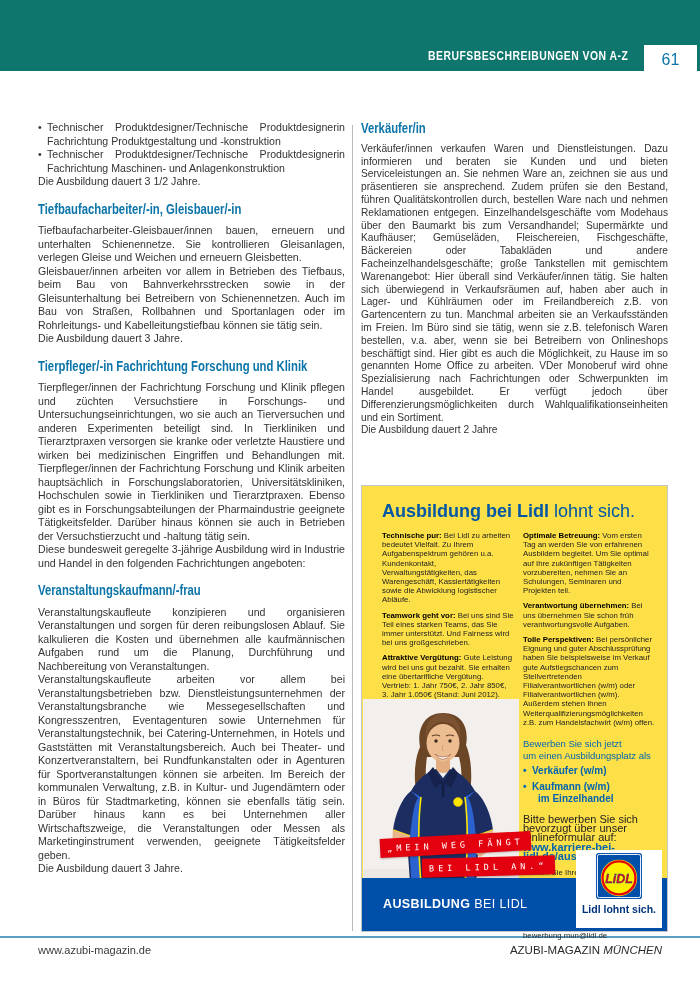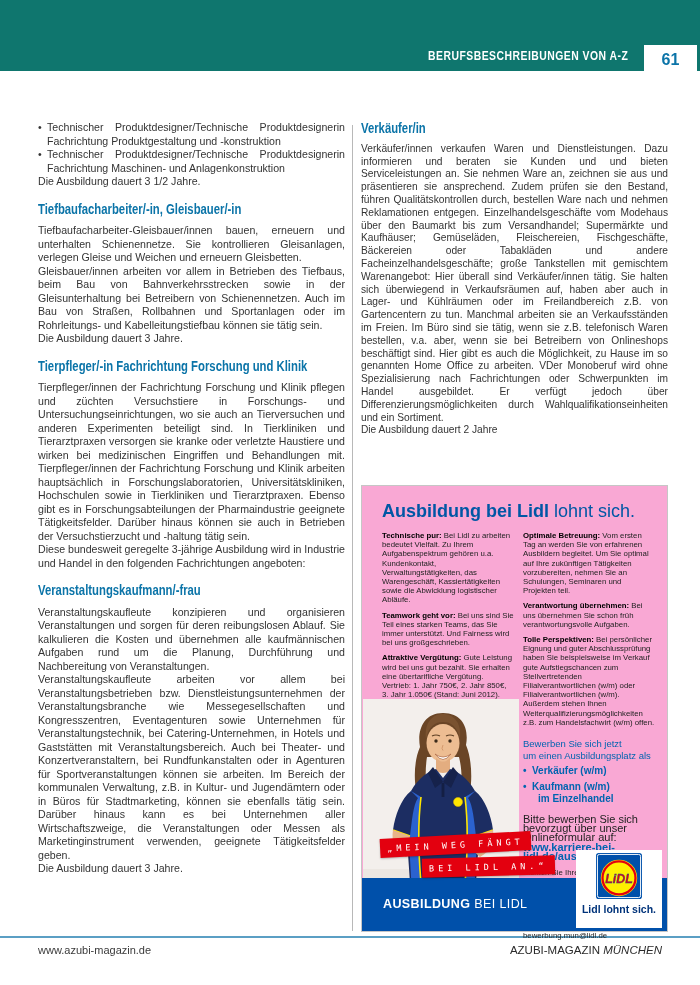--- a/index.html
+++ b/index.html
@@ -12,21 +12,21 @@
   
   .band { position:absolute; left:0; top:0; width:700px; height:71px; background:#0f766e; }
   .band-title {
     position:absolute; right:72px; top:48px; color:#fff; font-weight:bold;
     font-size:13px; letter-spacing:.6px; white-space:nowrap;
     transform:scaleX(.8); transform-origin:100% 50%;
   }
   .page-num {
     position:absolute; right:3px; top:45px; width:53px; height:39px;
     background:#fff; color:#0b74a8; font-size:16px; text-align:center;
-    padding-top:6px; box-sizing:border-box;font-weight:bold;
+    padding-top:6px; box-sizing:border-box;
   }
 
   
   .col { position:absolute; top:121px; width:307px; text-align:justify; }
   .col-left  { left:38px;  font-size:10.6px; line-height:13.5px; }
   .col-right { left:361px; font-size:10.2px; line-height:12.8px; }
   .divider { position:absolute; left:352px; top:125px; width:1px; height:806px; background:#b8b8b8; }
 
   .sec-h {
     color:#0b74a8; font-weight:bold; font-size:14.5px; text-align:left;
@@ -35,21 +35,21 @@
   }
   .sec-h.mt0 { margin-top:1px; }
   .col p { margin:0; }
   ul.dotlist { margin:0; padding:0; list-style:none; }
   ul.dotlist li { position:relative; padding-left:9px; }
   ul.dotlist li::before { content:"\2022"; position:absolute; left:0; top:0; }
 
   
   .ad {
     position:absolute; left:361px; top:485px; width:307px; height:447px;
-    background:#f9a8d4; border:1px solid #c6c6c6; box-sizing:border-box; text-align:left;
+    background:#fde047; border:1px solid #c6c6c6; box-sizing:border-box; text-align:left;
   }
   .ad-head { margin:15px 16px 9px 20px; font-size:18px; color:#0057a5; white-space:nowrap; }
   .ad-head .hb { font-weight:bold; }
   .ad-cols { position:relative; z-index:2; display:flex; gap:9px; margin:0 12px 0 20px; }
   .ad-col { width:50%; font-size:7.8px; line-height:9.2px; color:#222; }
   .ad-col p.benefit { margin:0 0 6px 0; }
   .lead { font-weight:bold; color:#000; }
 
   .cta { color:#0064b0; font-size:9.5px; line-height:11.5px; margin-top:11px; }
   .cta-b { color:#0064b0; font-weight:bold; font-size:10px; line-height:12px; margin-top:4px; padding-left:9px; position:relative; }

